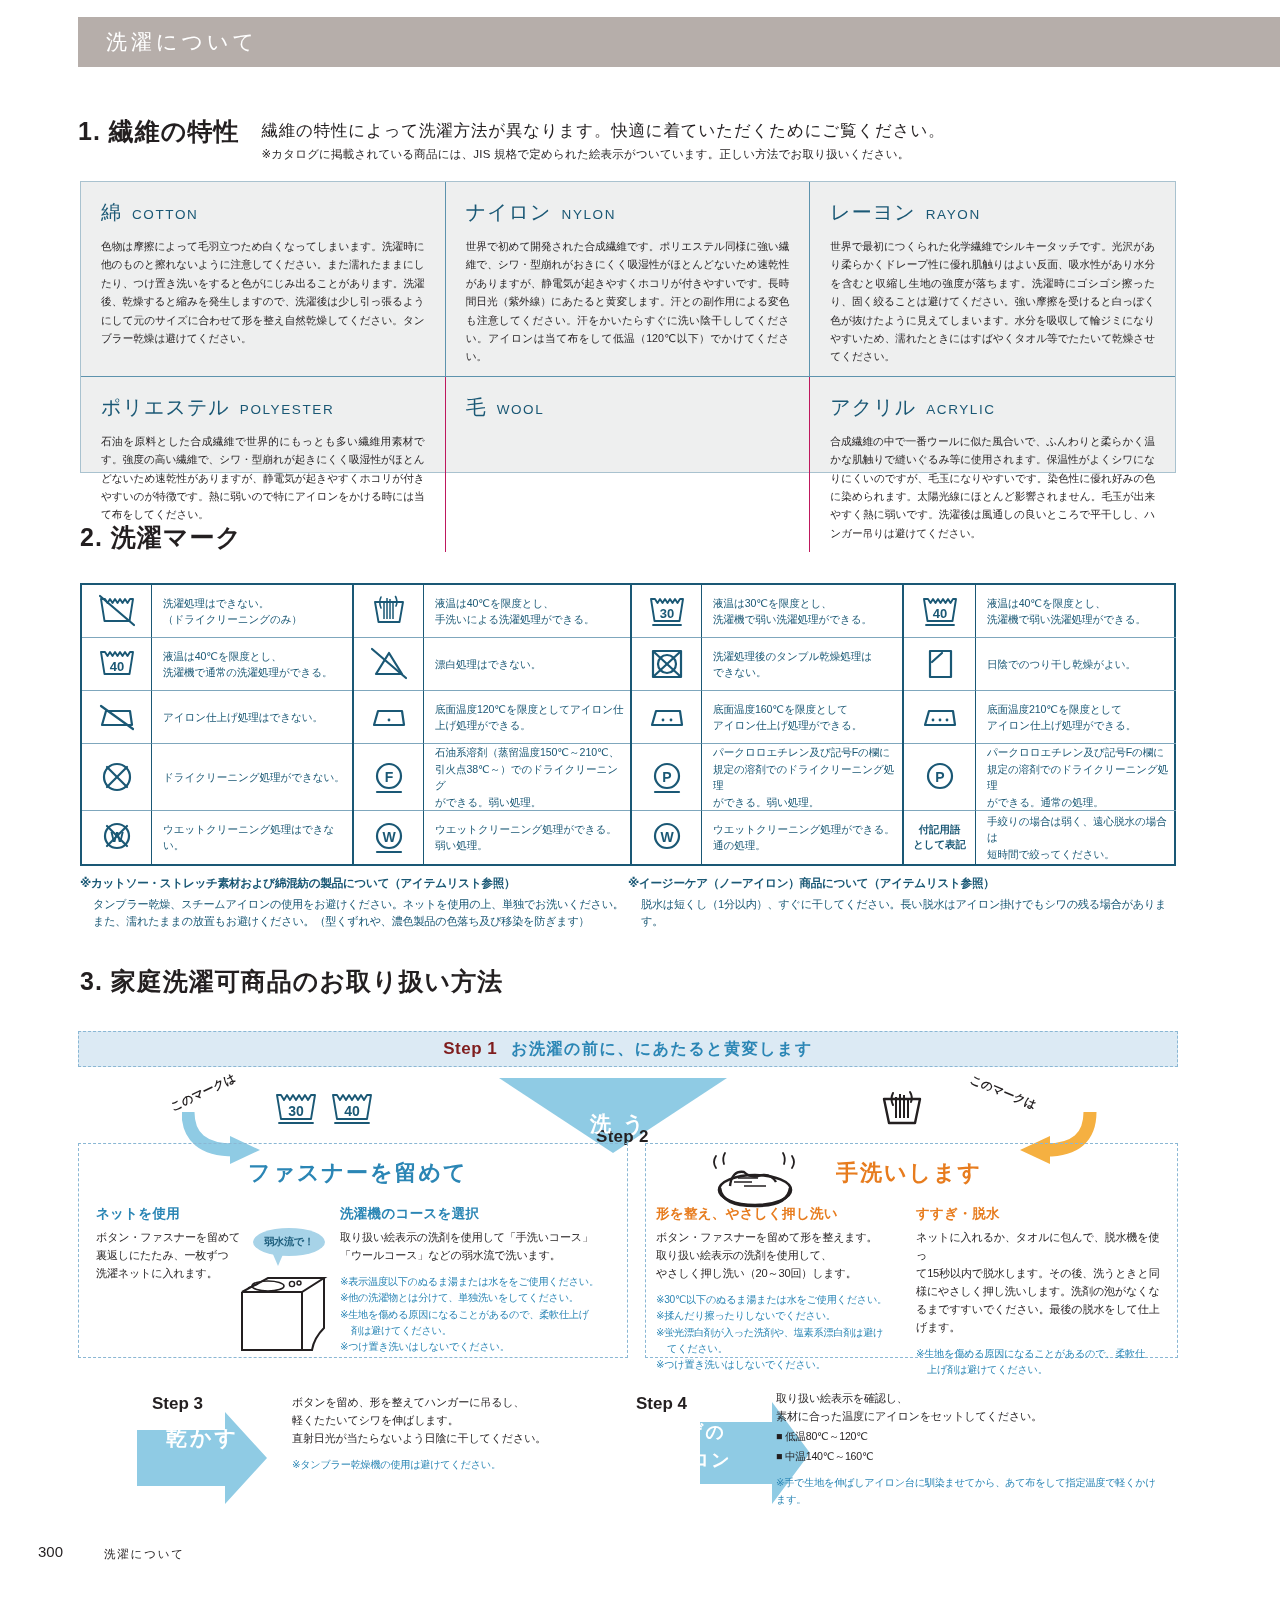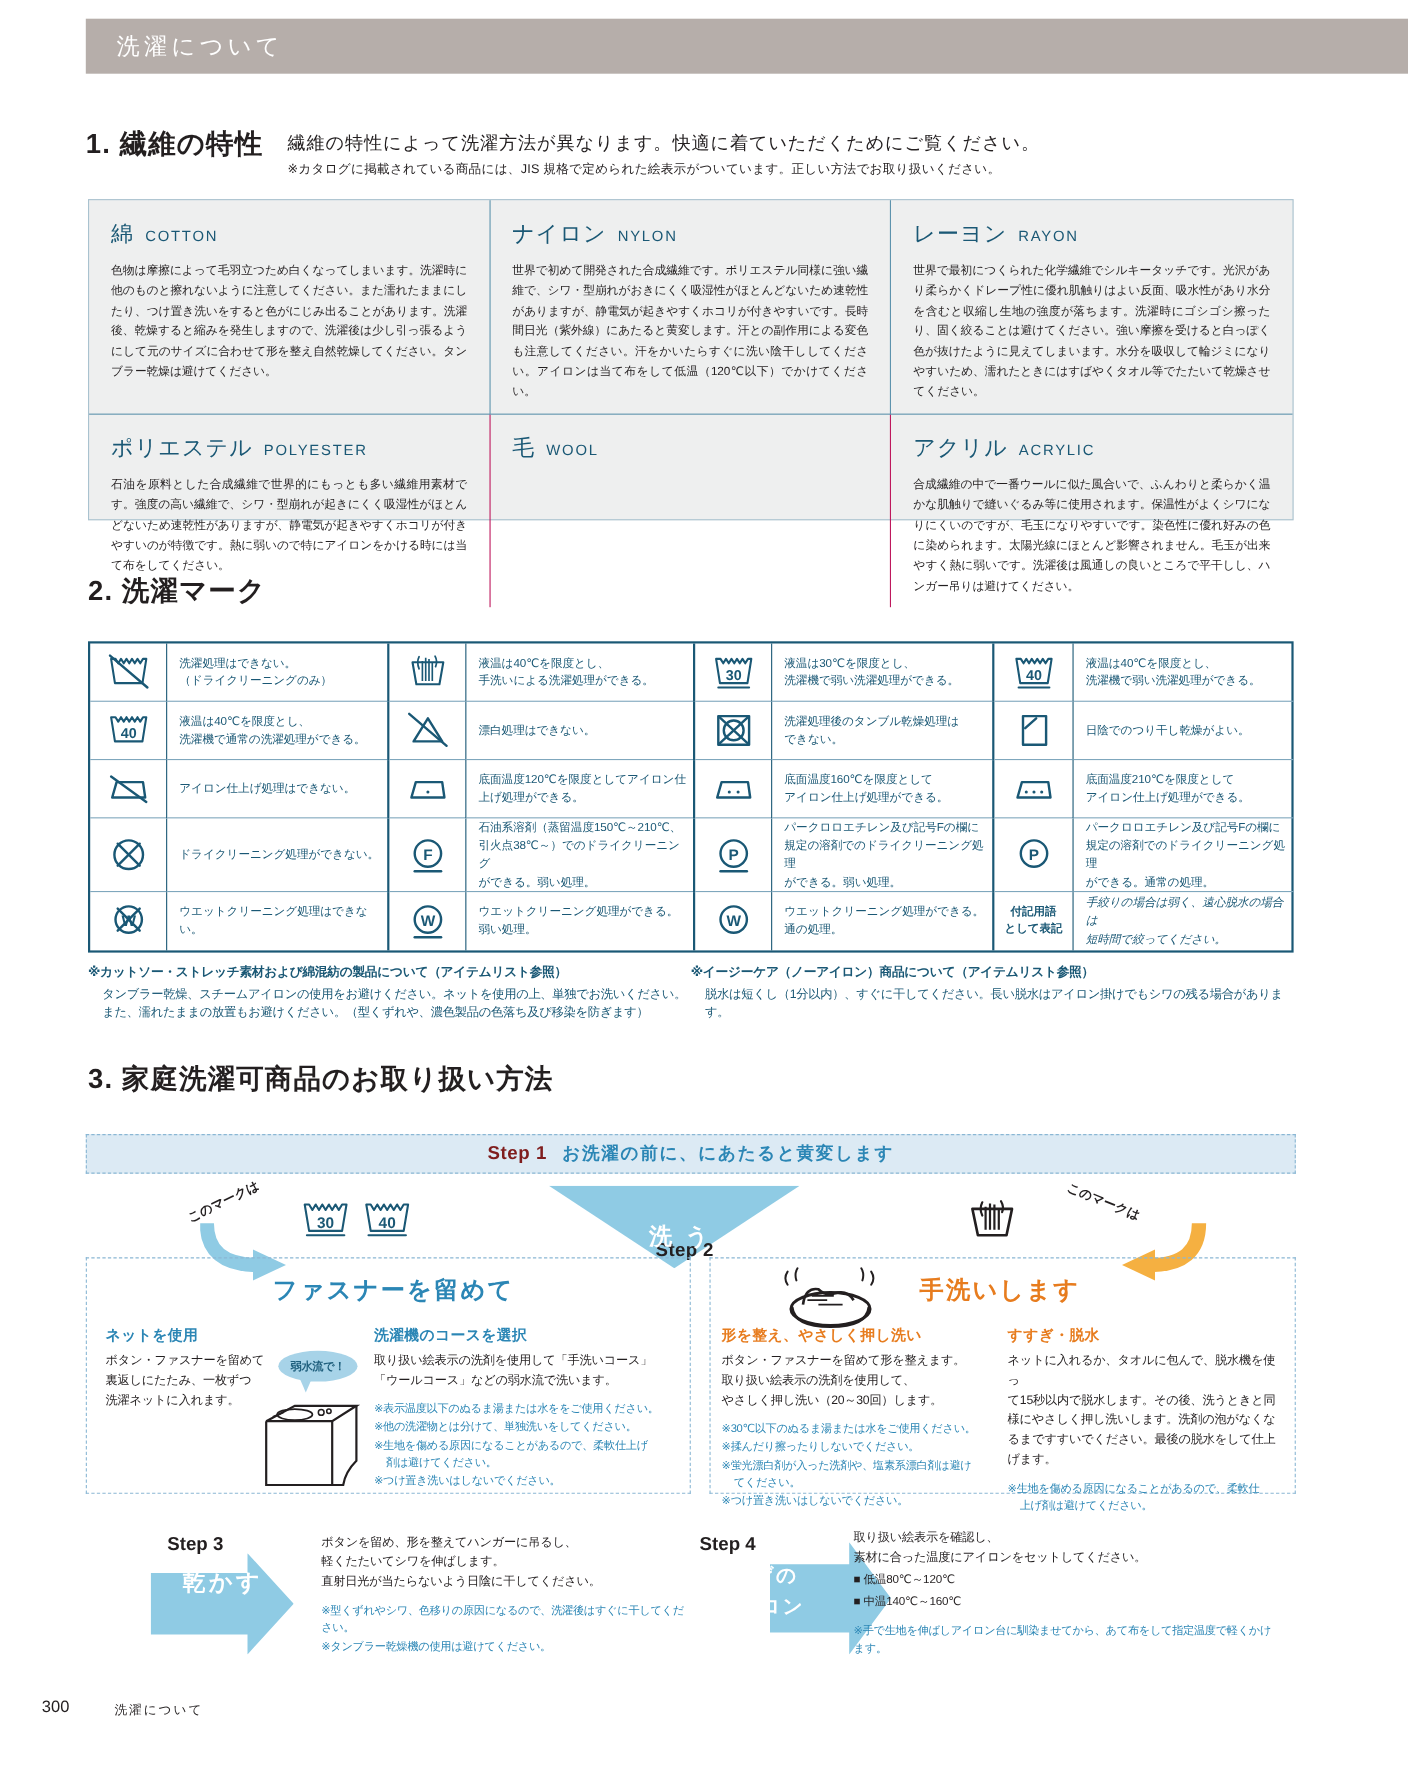--- a/index.html
+++ b/index.html
@@ -490,21 +490,21 @@
       <svg class="symico" width="44" height="40" viewBox="0 0 40 40">
         <circle style="fill:none;stroke:#1a5875;stroke-width:2.2;stroke-linecap:round;stroke-linejoin:round" cx="20" cy="19" r="12"></circle>
         <text x="20" y="24.5" text-anchor="middle" style="fill:#1a5875;font-family:'Liberation Sans',sans-serif;font-size:14px;font-weight:bold">W</text>
       </svg>
     </div>
     <div class="sym-tx" style="white-space: pre-line;">ウエットクリーニング処理ができる。
 通の処理。</div>
     <div class="sym-div"></div>
     <div class="append-label" style="white-space: pre-line;">付記用語
 として表記</div>
-    <div class="sym-tx" style="white-space: pre-line; font-style: italic;">手絞りの場合は弱く、遠心脱水の場合は
+    <div class="sym-tx" style="white-space: pre-line;">手絞りの場合は弱く、遠心脱水の場合は
 短時間で絞ってください。</div>
   </div>
 
 <div class="footnotes">
   <div class="fn-col">
     <div class="fn-head">※カットソー・ストレッチ素材および綿混紡の製品について（アイテムリスト参照）</div>
     <div class="fn-body ws" style="white-space: pre-line;">タンブラー乾燥、スチームアイロンの使用をお避けください。ネットを使用の上、単独でお洗いください。
 また、濡れたままの放置もお避けください。（型くずれや、濃色製品の色落ち及び移染を防ぎます）</div>
   </div>
   <div class="fn-col right">
@@ -637,21 +637,20 @@
 <svg class="step3-arrow" width="130" height="92" viewBox="0 0 130 92">
   <polygon points="0,18 88,18 88,0 130,46 88,92 88,74 0,74" fill="#8fcbe4"></polygon>
 </svg>
 <div class="step3-num">Step 3</div>
 <div class="step3-word">乾かす</div>
 <div class="step3-text">
   <div class="body-dark ws" style="white-space: pre-line;">ボタンを留め、形を整えてハンガーに吊るし、
 軽くたたいてシワを伸ばします。
 直射日光が当たらないよう日陰に干してください。</div>
   <div class="notes-blue" id="notes-step3">
-      <div>※型くずれやシワ、色移りの原因になるので、洗濯後はすぐに干してください。</div>
       <div>※タンブラー乾燥機の使用は避けてください。</div>
     </div>
 </div>
 
 <svg class="step4-arrow" width="110" height="102" viewBox="0 0 110 102">
   <polygon points="0,20 72,20 72,0 110,51 72,102 72,82 0,82" fill="#8fcbe4"></polygon>
 </svg>
 <div class="step4-num">Step 4</div>
 <div class="step4-word1">仕上げの</div>
 <div class="step4-word2">アイロン</div>

